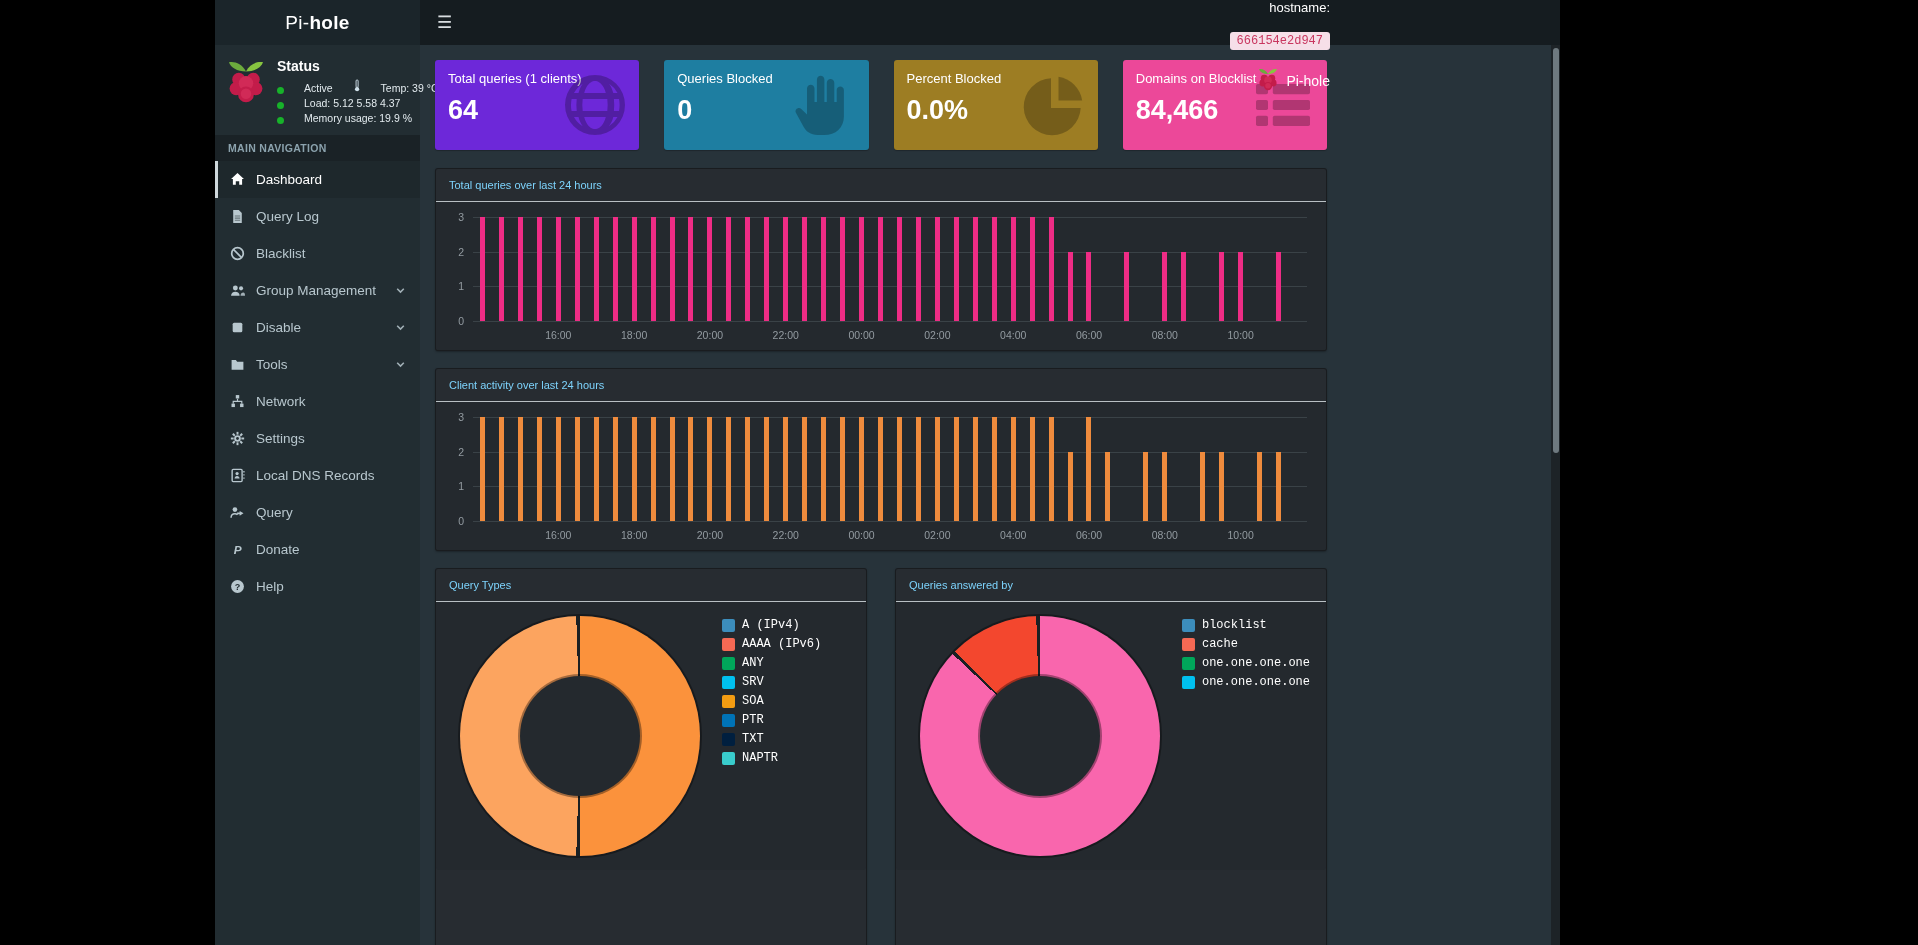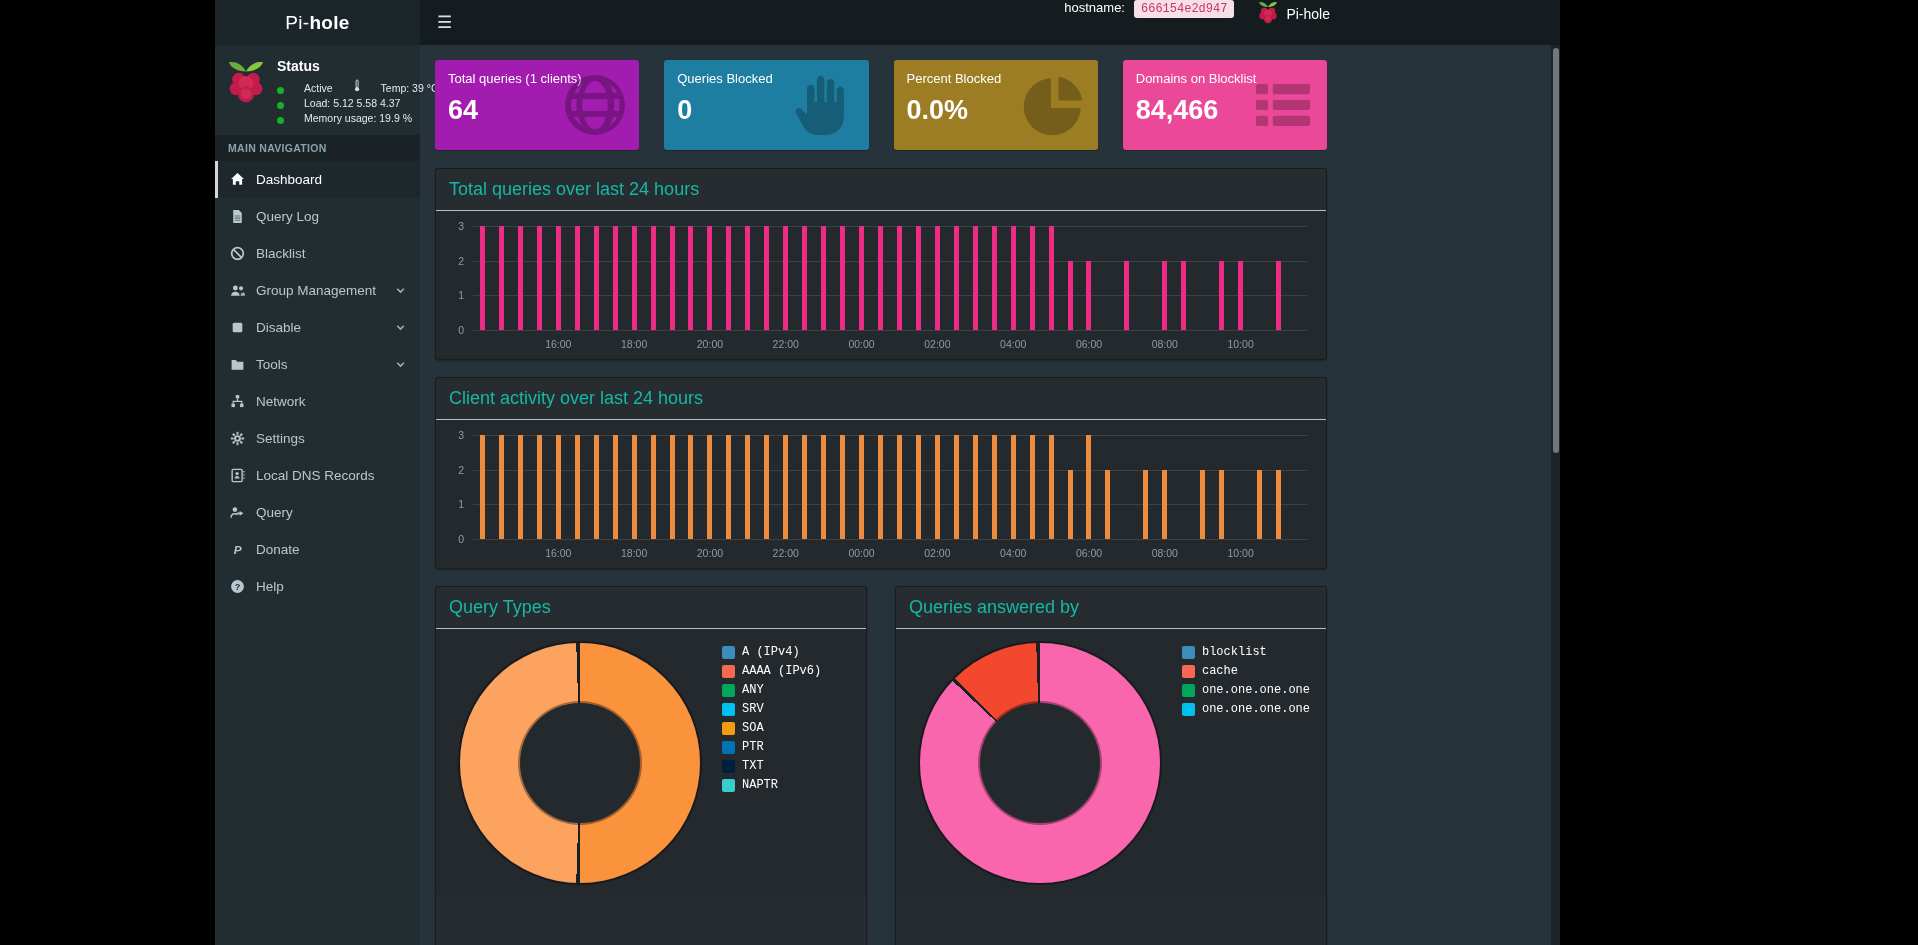--- a/index.html
+++ b/index.html
@@ -6,21 +6,21 @@
   body { margin:0; background:#000; font-family:"Liberation Sans", sans-serif; }
   .screen { position:relative; width:1918px; height:945px; background:#000; overflow:hidden; }
   .app { position:absolute; left:215px; top:0; width:1345px; height:945px; background:#27333a; overflow:hidden; }
 
   
   .navbar { position:absolute; top:0; left:0; right:0; height:45px; background:#151c20; display:flex; z-index:10; }
   .logo { width:205px; height:45px; background:#1b252a; color:#fff; font-size:19px; display:flex; align-items:center; justify-content:center; letter-spacing:.3px; }
   .logo .lt { font-weight:400; }
   .navbar-main { flex:1; position:relative; display:flex; align-items:center; }
   .hamburger { background:none; border:none; color:#d8dde0; font-size:17px; padding:0 17px; cursor:pointer; line-height:45px; }
-  .navbar-right { position:absolute; right:230px; top:0; height:45px; display:flex; align-items:flex-start; gap:9px; color:#fff; font-size:13px; }
+  .navbar-right { position:absolute; right:230px; top:0; height:45px; display:flex; align-items:flex-end; gap:17px; color:#fff; font-size:13px;flex-direction:column; }
   .hostname-badge { background:#f6dfe8; color:#c9365f; padding:2px 7px; border-radius:3px; font-family:"Liberation Mono", monospace; font-size:12px; }
   .brand { display:flex; align-items:center; gap:7px; font-size:14px; margin-left:14px; }
 
   
   .sidebar { position:absolute; top:45px; left:0; bottom:0; width:205px; background:#222d32; color:#b8c7ce; }
   .status { display:flex; gap:10px; padding:13px 10px 11px; align-items:flex-start; }
   .status-title { color:#fff; font-weight:bold; font-size:14px; margin-bottom:5px; }
   .status-line { font-size:10.5px; color:#e2eaee; display:flex; align-items:flex-end; gap:20px; margin-top:3px; white-space:nowrap; }
   .dot { width:7px; height:7px; border-radius:50%; background:#17b22a; display:inline-block; flex-shrink:0; }
   .section-header { background:#1a2226; color:#8ba2ad; font-size:10.5px; font-weight:bold; padding:7px 13px; letter-spacing:.3px; }
@@ -33,21 +33,21 @@
   
   .content { position:absolute; left:205px; top:45px; right:0; bottom:0; padding:15px; overflow:hidden; }
   .cards { display:flex; gap:25px; width:892px; margin-bottom:18px; }
   .card { flex:1; height:90px; border-radius:3px; position:relative; color:#fff; padding:11px 13px; overflow:hidden; box-shadow:0 1px 1px rgba(0,0,0,.25); }
   .card-title { font-size:13px; }
   .card-value { font-size:27px; font-weight:bold; margin-top:9px; }
   .card .ghost { position:absolute; right:8px; top:9px; width:72px; height:72px; }
 
   .panel { background:#272c31; border-radius:3px; width:892px; margin-bottom:17px; border:1px solid rgba(0,0,0,.35); box-shadow:0 1px 2px rgba(0,0,0,.3); }
   .panel-header { padding:10px 13px; border-bottom:1px solid #b9c0c4; }
-  .panel-header h3 { margin:0; font-size:18px; font-weight:normal; color:#14b8a6; }
+  .panel-header h3 { margin:0; font-size:11px; font-weight:normal; color:#7dd3fc; }
   .panel-body { padding:10px 13px 8px; background:#24292e; border-radius:0 0 3px 3px; }
 
   
   .barchart { position:relative; height:130px; }
   .plot { position:absolute; left:24px; right:6px; top:5px; bottom:21px; }
   .grid { position:absolute; left:0; right:0; height:1px; background:#3a4247; }
   .bars { position:absolute; left:0; right:0; top:0; bottom:0; display:flex; align-items:flex-end; }
   .slot { flex:1; display:flex; justify-content:center; align-items:flex-end; height:100%; }
   .bar { width:5px; }
   .ylab { position:absolute; left:0; top:5px; bottom:21px; width:19px; }
@@ -274,21 +274,21 @@
                 <text x="7" y="10" font-size="8.5" font-weight="bold" text-anchor="middle" fill="#222d32">?</text>
               </svg>
             </span>
             <span data-interactable="false">Help</span>
           </div>
         </nav>
     </aside>
 
     <main class="content" data-interactable="false">
       <div class="cards" id="cards" data-interactable="false">
-          <div class="card" data-interactable="false" style="background: #a21caf;">
+          <div class="card" data-interactable="false" style="background: #6d28d9;">
             <div class="card-title" data-interactable="false">Total queries (1 clients)</div>
             <div class="card-value" data-interactable="false">64</div>
             <span class="ghost" data-interactable="false"><svg viewBox="0 0 24 24">
                 <path fill="rgba(0,0,0,0.25)" d="M12 2a10 10 0 1 0 0 20 10 10 0 0 0 0-20zm0 2c.9 0 2 .5 2.9 2.2.3.5.5 1.1.7 1.8H8.4c.2-.7.4-1.3.7-1.8C10 4.5 11.1 4 12 4zM7.9 10h8.2a16 16 0 0 1 0 4H7.9a16 16 0 0 1 0-4zm.5 6h7.2c-.2.7-.4 1.3-.7 1.8C14 19.5 12.9 20 12 20s-2-.5-2.9-2.2c-.3-.5-.5-1.1-.7-1.8zm-2.5-2H4.2A8 8 0 0 1 4 12c0-.7.1-1.4.2-2h1.7a18 18 0 0 0 0 4zm.6 2c.3 1.2.8 2.3 1.4 3.1A8 8 0 0 1 5 16zm0-8H5a8 8 0 0 1 2.9-3.1C7.3 5.7 6.8 6.8 6.5 8zm11.6 8h1.4a8 8 0 0 1-2.9 3.1c.7-.8 1.2-1.9 1.5-3.1zm1.9-2h-1.7a18 18 0 0 0 0-4h1.7c.1.6.2 1.3.2 2s-.1 1.4-.2 2zm-1.9-6c-.3-1.2-.8-2.3-1.4-3.1A8 8 0 0 1 19.5 8z"></path>
               </svg></span>
           </div>
           <div class="card" data-interactable="false" style="background: rgb(30, 126, 161);">
             <div class="card-title" data-interactable="false">Queries Blocked</div>
             <div class="card-value" data-interactable="false">0</div>
             <span class="ghost" data-interactable="false"><svg viewBox="0 0 24 24">

